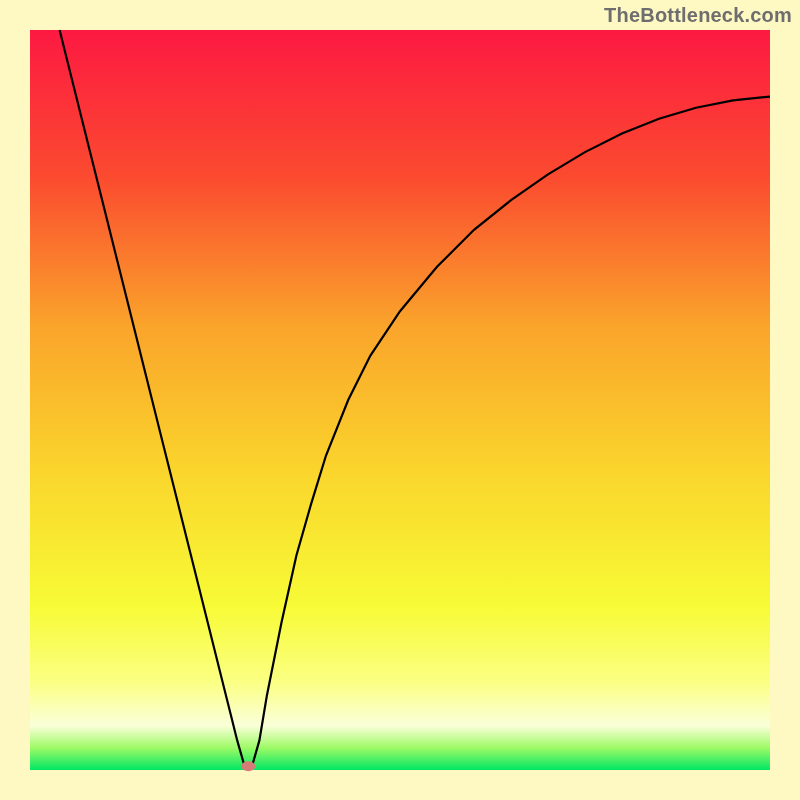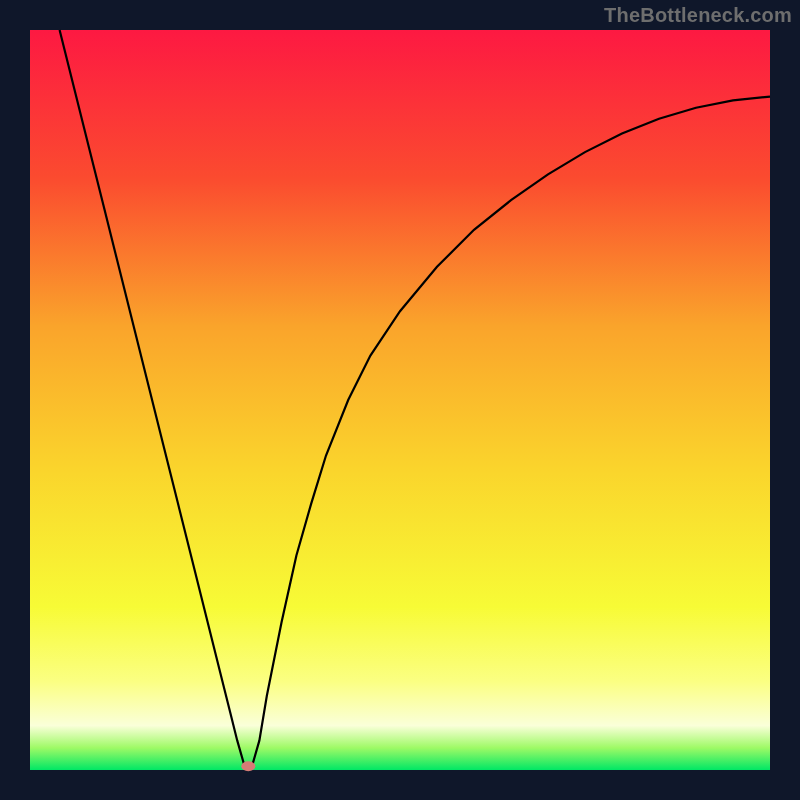--- a/index.html
+++ b/index.html
@@ -1,21 +1,21 @@
 <!DOCTYPE html>
 <html><head>
 <meta charset="utf-8">
 <style>
   * { margin: 0; padding: 0; box-sizing: border-box; }
   html, body { width: 800px; height: 800px; overflow: hidden; background: #000; }
   .frame {
     position: relative;
     width: 800px;
     height: 800px;
-    background: #0f172a;
+    background: #fef9c3;
     text-decoration: underline;
   }
   .plot {
     position: absolute;
     left: 30px;
     top: 30px;
     width: 740px;
     height: 740px;
     overflow: visible;
   }

